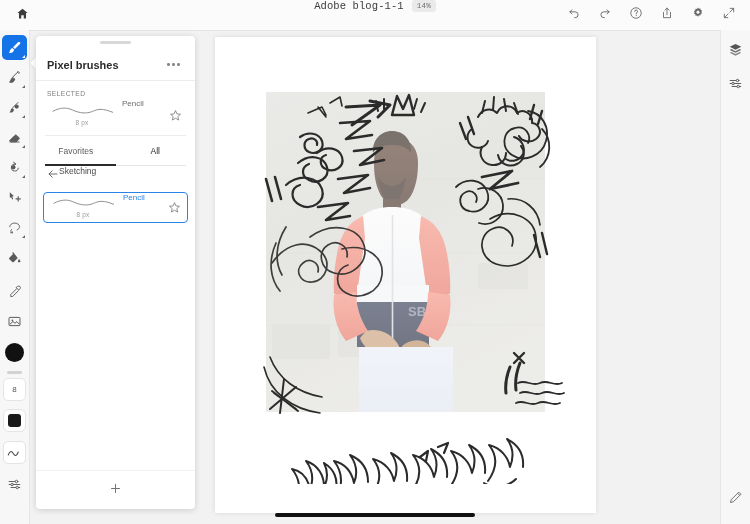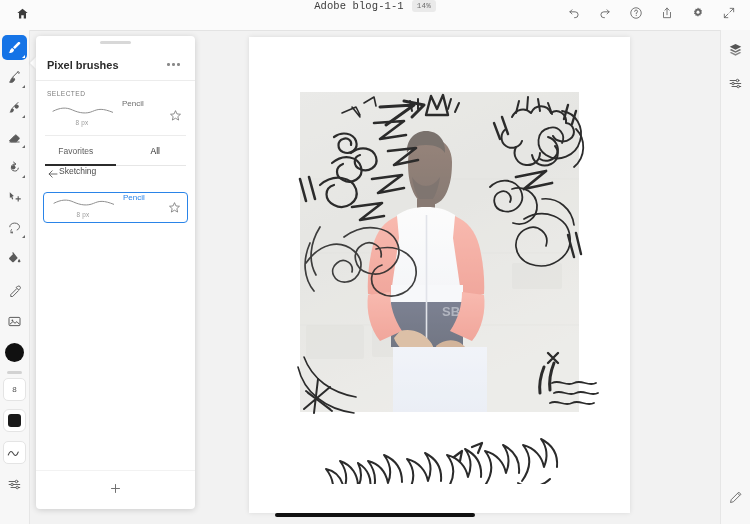--- a/index.html
+++ b/index.html
@@ -110,21 +110,21 @@
 
   .crumb{height:26px;display:flex;padding:0 11px;flex:none;}
   .crumb-txt{font-size:8.5px;color:#4a4a4a;}
 
   .panel-body{flex:1;overflow:hidden;}
   .panel-foot{height:38px;display:flex;align-items:center;justify-content:center;flex:none;border-top:1px solid #f2f2f2;}
 
   
   .canvas-shell{
     position:absolute;left:215px;top:37px;width:381px;height:476px;
-    background:#ffffff;box-shadow:0 0 5px rgba(0,0,0,.10);margin-left:34px;
+    background:#ffffff;box-shadow:0 0 5px rgba(0,0,0,.10);
   }
   .artboard{position:absolute;left:27px;top:30px;width:327px;height:417px;overflow:hidden;background:#fff;}
   .photo{position:absolute;inset:0;}
 
   
   .rightrail{
     position:absolute;right:0;top:30px;width:29px;height:494px;
     background:#f7f7f7;border-left:1px solid #e6e6e6;
     display:flex;flex-direction:column;align-items:center;
   }

